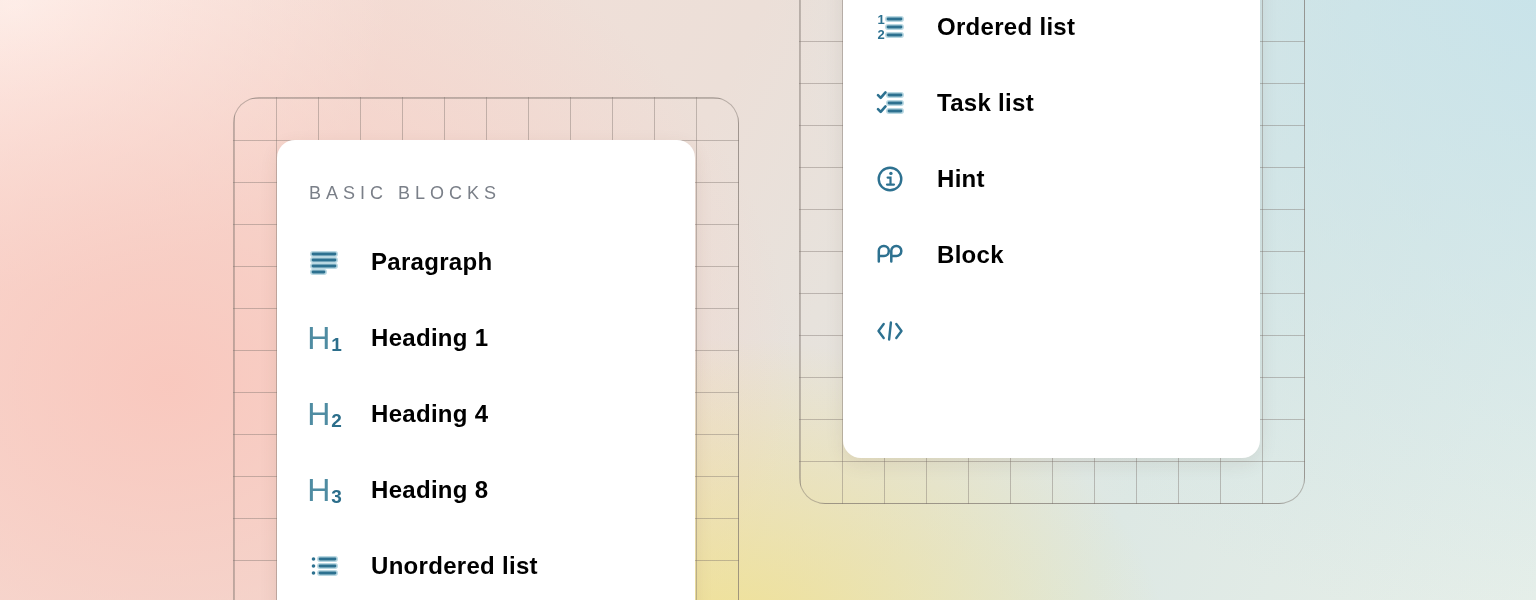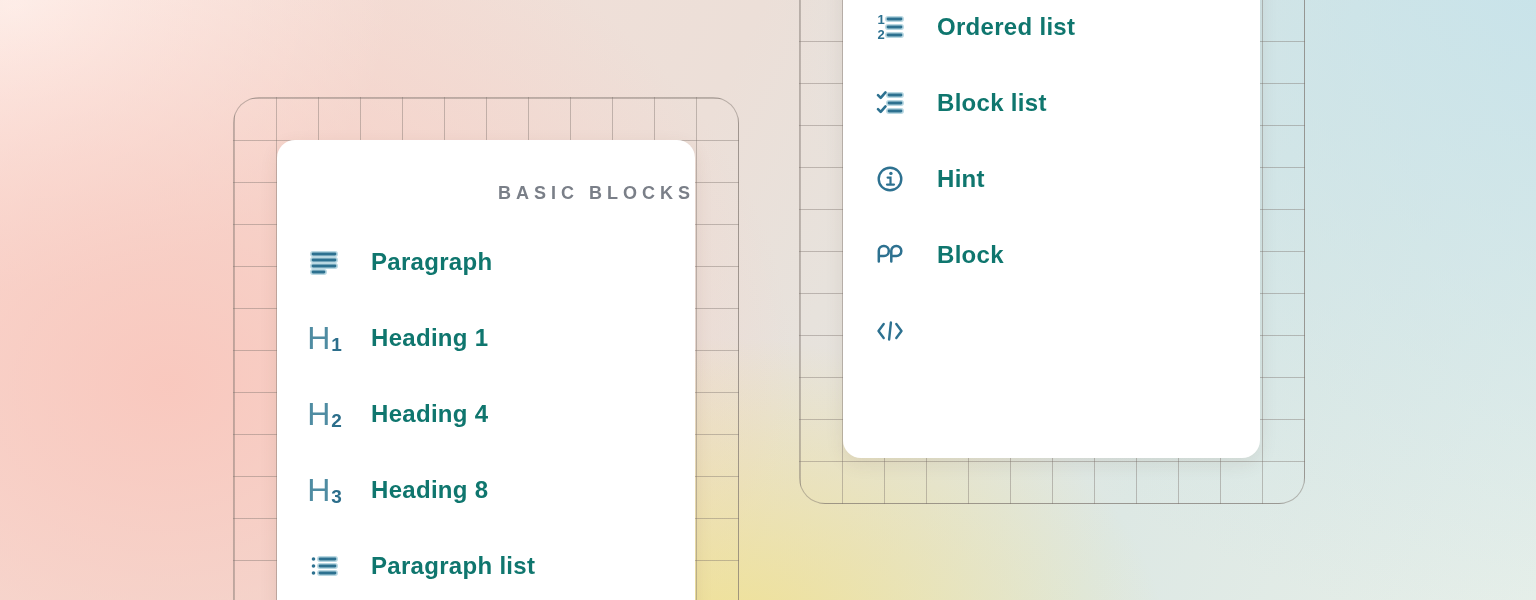--- a/index.html
+++ b/index.html
@@ -23,27 +23,27 @@
   #grid-left { left:233px; top:97px;  width:504px; height:560px; }
   #grid-right{ left:799px; top:-44px; width:504px; height:546px; }
   .card{
     position:absolute; background:#ffffff; border-radius:18px;
     box-shadow:0 6px 18px rgba(100,70,50,0.10);
   }
   #card-left { left:277px; top:140px; width:418px; height:520px; }
   #card-right{ left:843px; top:-80px; width:417px; height:538px; }
   #card-right .rows{ padding-top:69px; }
   .section-title{
-    margin:44px 0 22px 32px; font-size:18px; line-height:18px; font-weight:700;
-    letter-spacing:5px; color:#7a7f88;text-align:right;
+    margin:44px 8px 22px 32px; font-size:18px; line-height:18px; font-weight:400;
+    letter-spacing:5px; color:#7a7f88;
   }
   .row{ height:76px; display:flex; align-items:center; padding-left:32px; cursor:pointer; }
   .icon{ width:30px; height:34px; margin-right:32px; display:flex; align-items:center; justify-content:center; flex:0 0 30px; }
   .icon svg{ display:block; }
-  .label{ font-size:24px; font-weight:700; letter-spacing:0.3px; color:#0f766e; }
+  .label{ font-size:24px; font-weight:700; letter-spacing:0.3px; color:#000000; }
   .h-icon{ font-size:32px; font-weight:400; color:#4f8ca2; line-height:1; display:flex; align-items:center; }
   .h-icon sub{ font-size:19px; font-weight:700; color:#2c6e8b; position:relative; top:6px; left:1px; }
 </style>
 </head>
 <body>
 
 <div id="stage">
   <div id="grid-left" class="grid-panel"></div>
   <div id="grid-right" class="grid-panel"></div>
 
@@ -80,21 +80,21 @@
         <div class="row">
           <span class="icon">
             <svg width="30" height="30" viewBox="0 0 30 30" fill="none">
               <path d="M11 8h15M11 15h15M11 22h15" stroke="#b9d8e2" stroke-width="6" stroke-linecap="round"></path>
               <path d="M11 8h15M11 15h15M11 22h15" stroke="#2d7190" stroke-width="2.8" stroke-linecap="round"></path>
               <circle cx="4.5" cy="8" r="1.8" fill="#2d7190"></circle>
               <circle cx="4.5" cy="15" r="1.8" fill="#2d7190"></circle>
               <circle cx="4.5" cy="22" r="1.8" fill="#2d7190"></circle>
             </svg>
           </span>
-          <span class="label">Paragraph list</span>
+          <span class="label">Unordered list</span>
         </div>
       </div>
   </div>
 
   <div id="card-right" class="card">
     <div class="rows">
         <div class="row">
           <span class="icon">
             <svg width="30" height="30" viewBox="0 0 30 30" fill="none">
               <path d="M13 7h13M13 15h13M13 23h13" stroke="#b9d8e2" stroke-width="6" stroke-linecap="round"></path>
@@ -106,21 +106,21 @@
           <span class="label">Ordered list</span>
         </div>
         <div class="row">
           <span class="icon">
             <svg width="30" height="30" viewBox="0 0 30 30" fill="none">
               <path d="M14 7h12M14 15h12M14 23h12" stroke="#b9d8e2" stroke-width="6" stroke-linecap="round"></path>
               <path d="M14 7h12M14 15h12M14 23h12" stroke="#2d7190" stroke-width="2.8" stroke-linecap="round"></path>
               <path d="M3 7.2l2.7 2.7L10.5 4.4M3 21.2l2.7 2.7 4.8-5.5" stroke="#2d7190" stroke-width="2.6" stroke-linecap="round" stroke-linejoin="round"></path>
             </svg>
           </span>
-          <span class="label">Block list</span>
+          <span class="label">Task list</span>
         </div>
         <div class="row">
           <span class="icon">
             <svg width="30" height="30" viewBox="0 0 30 30" fill="none">
               <circle cx="15" cy="15" r="11.3" stroke="#2d7190" stroke-width="2.4"></circle>
               <circle cx="15.9" cy="9.4" r="1.7" fill="#2d7190"></circle>
               <path d="M12.6 13.6h2.9v6.6M12 20.6h7" stroke="#2d7190" stroke-width="2.2" stroke-linecap="round"></path>
             </svg>
           </span>
           <span class="label">Hint</span>

